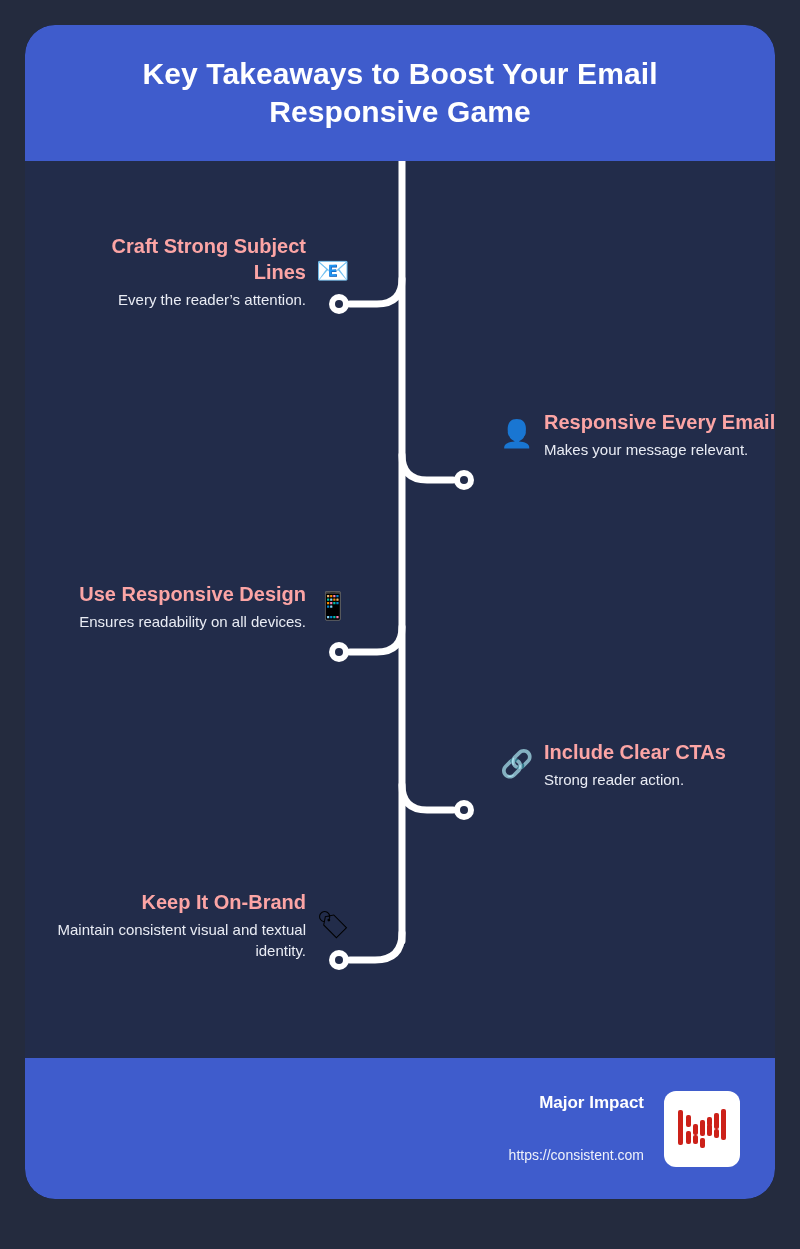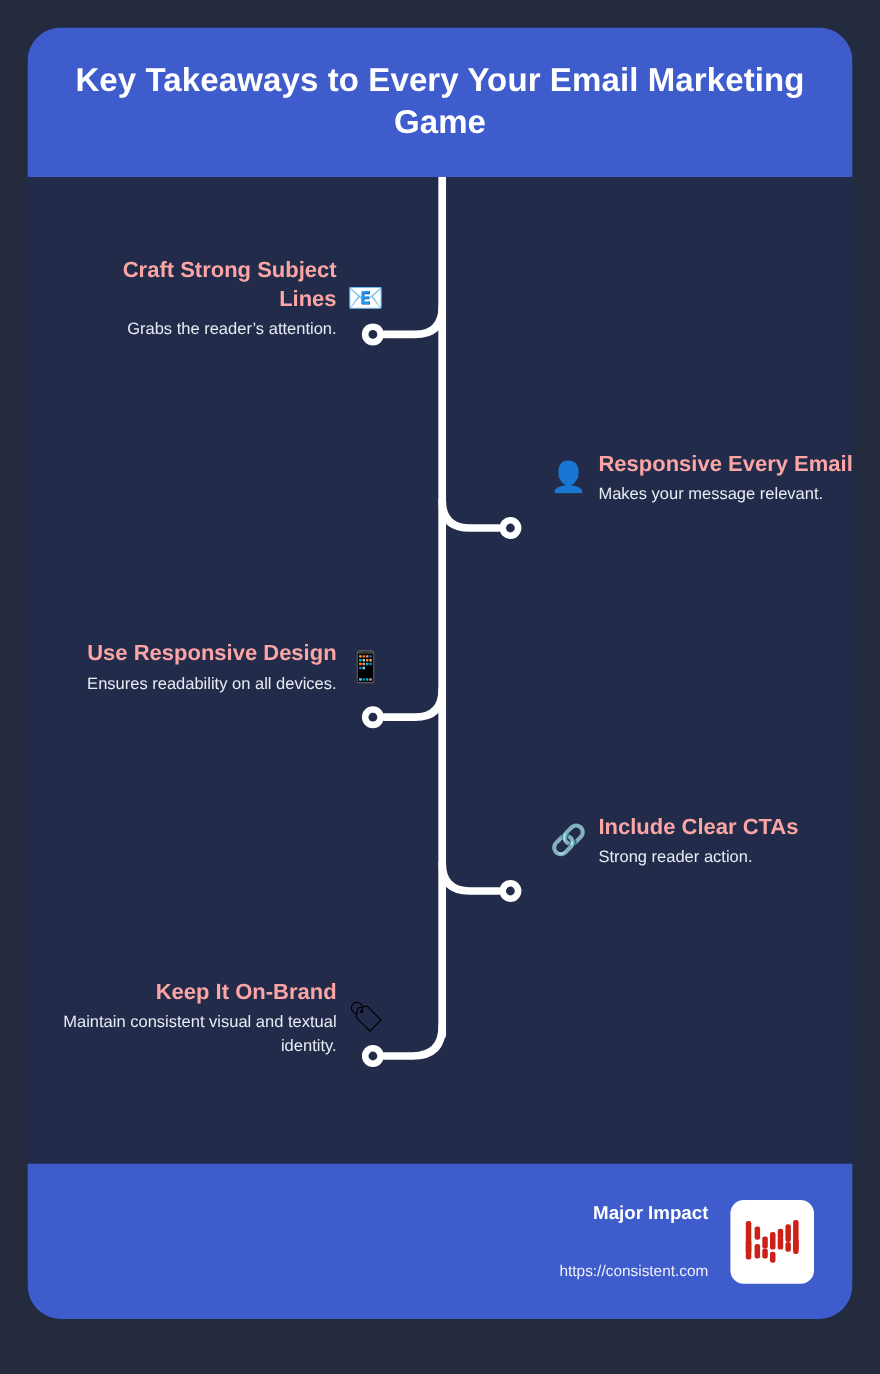--- a/index.html
+++ b/index.html
@@ -151,21 +151,21 @@
   }
 </style>
 </head>
 <body>
 
 <div id="page">
 
   <div id="card">
 
     <div id="header">
-      <div id="header-title">Key Takeaways to Every Your Email Marketing Game</div>
+      <div id="header-title">Key Takeaways to Boost Your Email Responsive Game</div>
     </div>
 
     <div id="flow">
 
       <svg id="flow-svg" viewBox="0 0 750 897">
         <g fill="none" stroke="#ffffff" stroke-width="7" stroke-linecap="round">
 
           <path d="M377,0 L377,780"></path>
 
           <path d="M377,118 Q377,143 352,143 L325,143"></path>
@@ -190,21 +190,21 @@
           <circle cx="439" cy="319" r="4"></circle>
           <circle cx="314" cy="491" r="4"></circle>
           <circle cx="439" cy="649" r="4"></circle>
           <circle cx="314" cy="799" r="4"></circle>
         </g>
       </svg>
 
       <div class="step left" id="step-0">
         <div class="step-text">
           <div class="step-title">Craft Strong Subject Lines</div>
-          <div class="step-desc">Grabs the reader’s attention.</div>
+          <div class="step-desc">Every the reader’s attention.</div>
         </div>
         <div class="step-icon">📧</div>
       </div>
 
       <div class="step right" id="step-1">
         <div class="step-icon">👤</div>
         <div class="step-text">
           <div class="step-title">Responsive Every Email</div>
           <div class="step-desc">Makes your message relevant.</div>
         </div>

